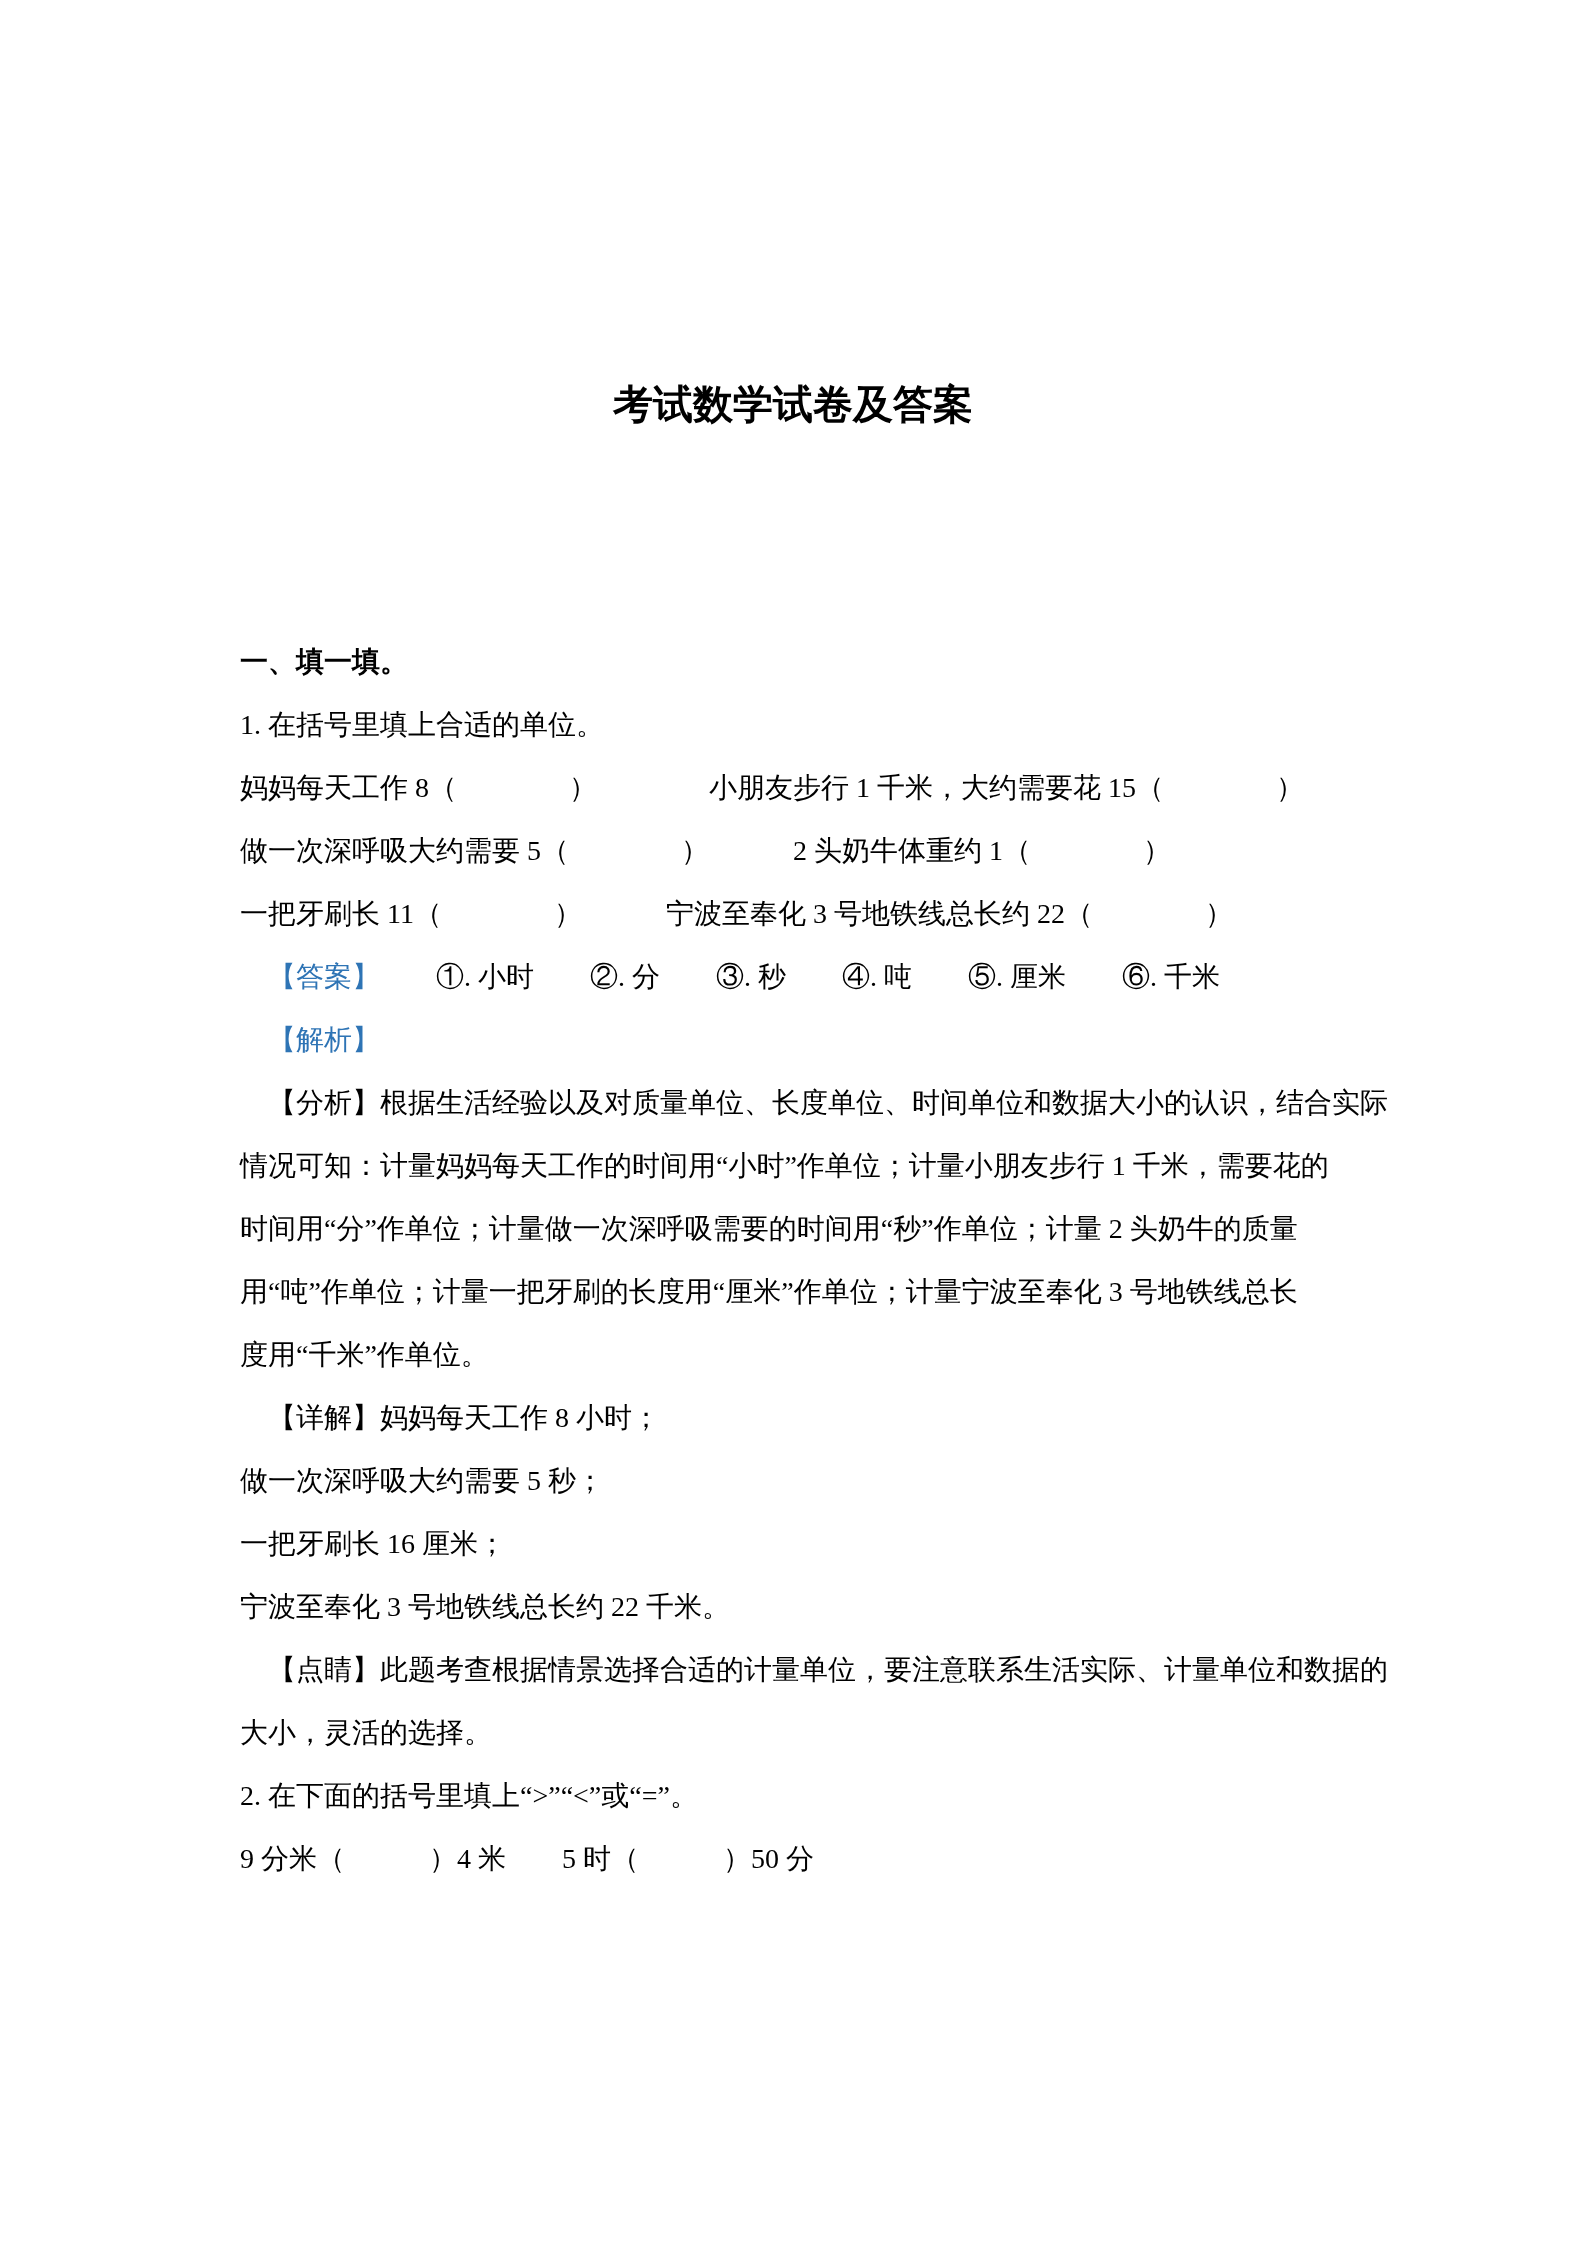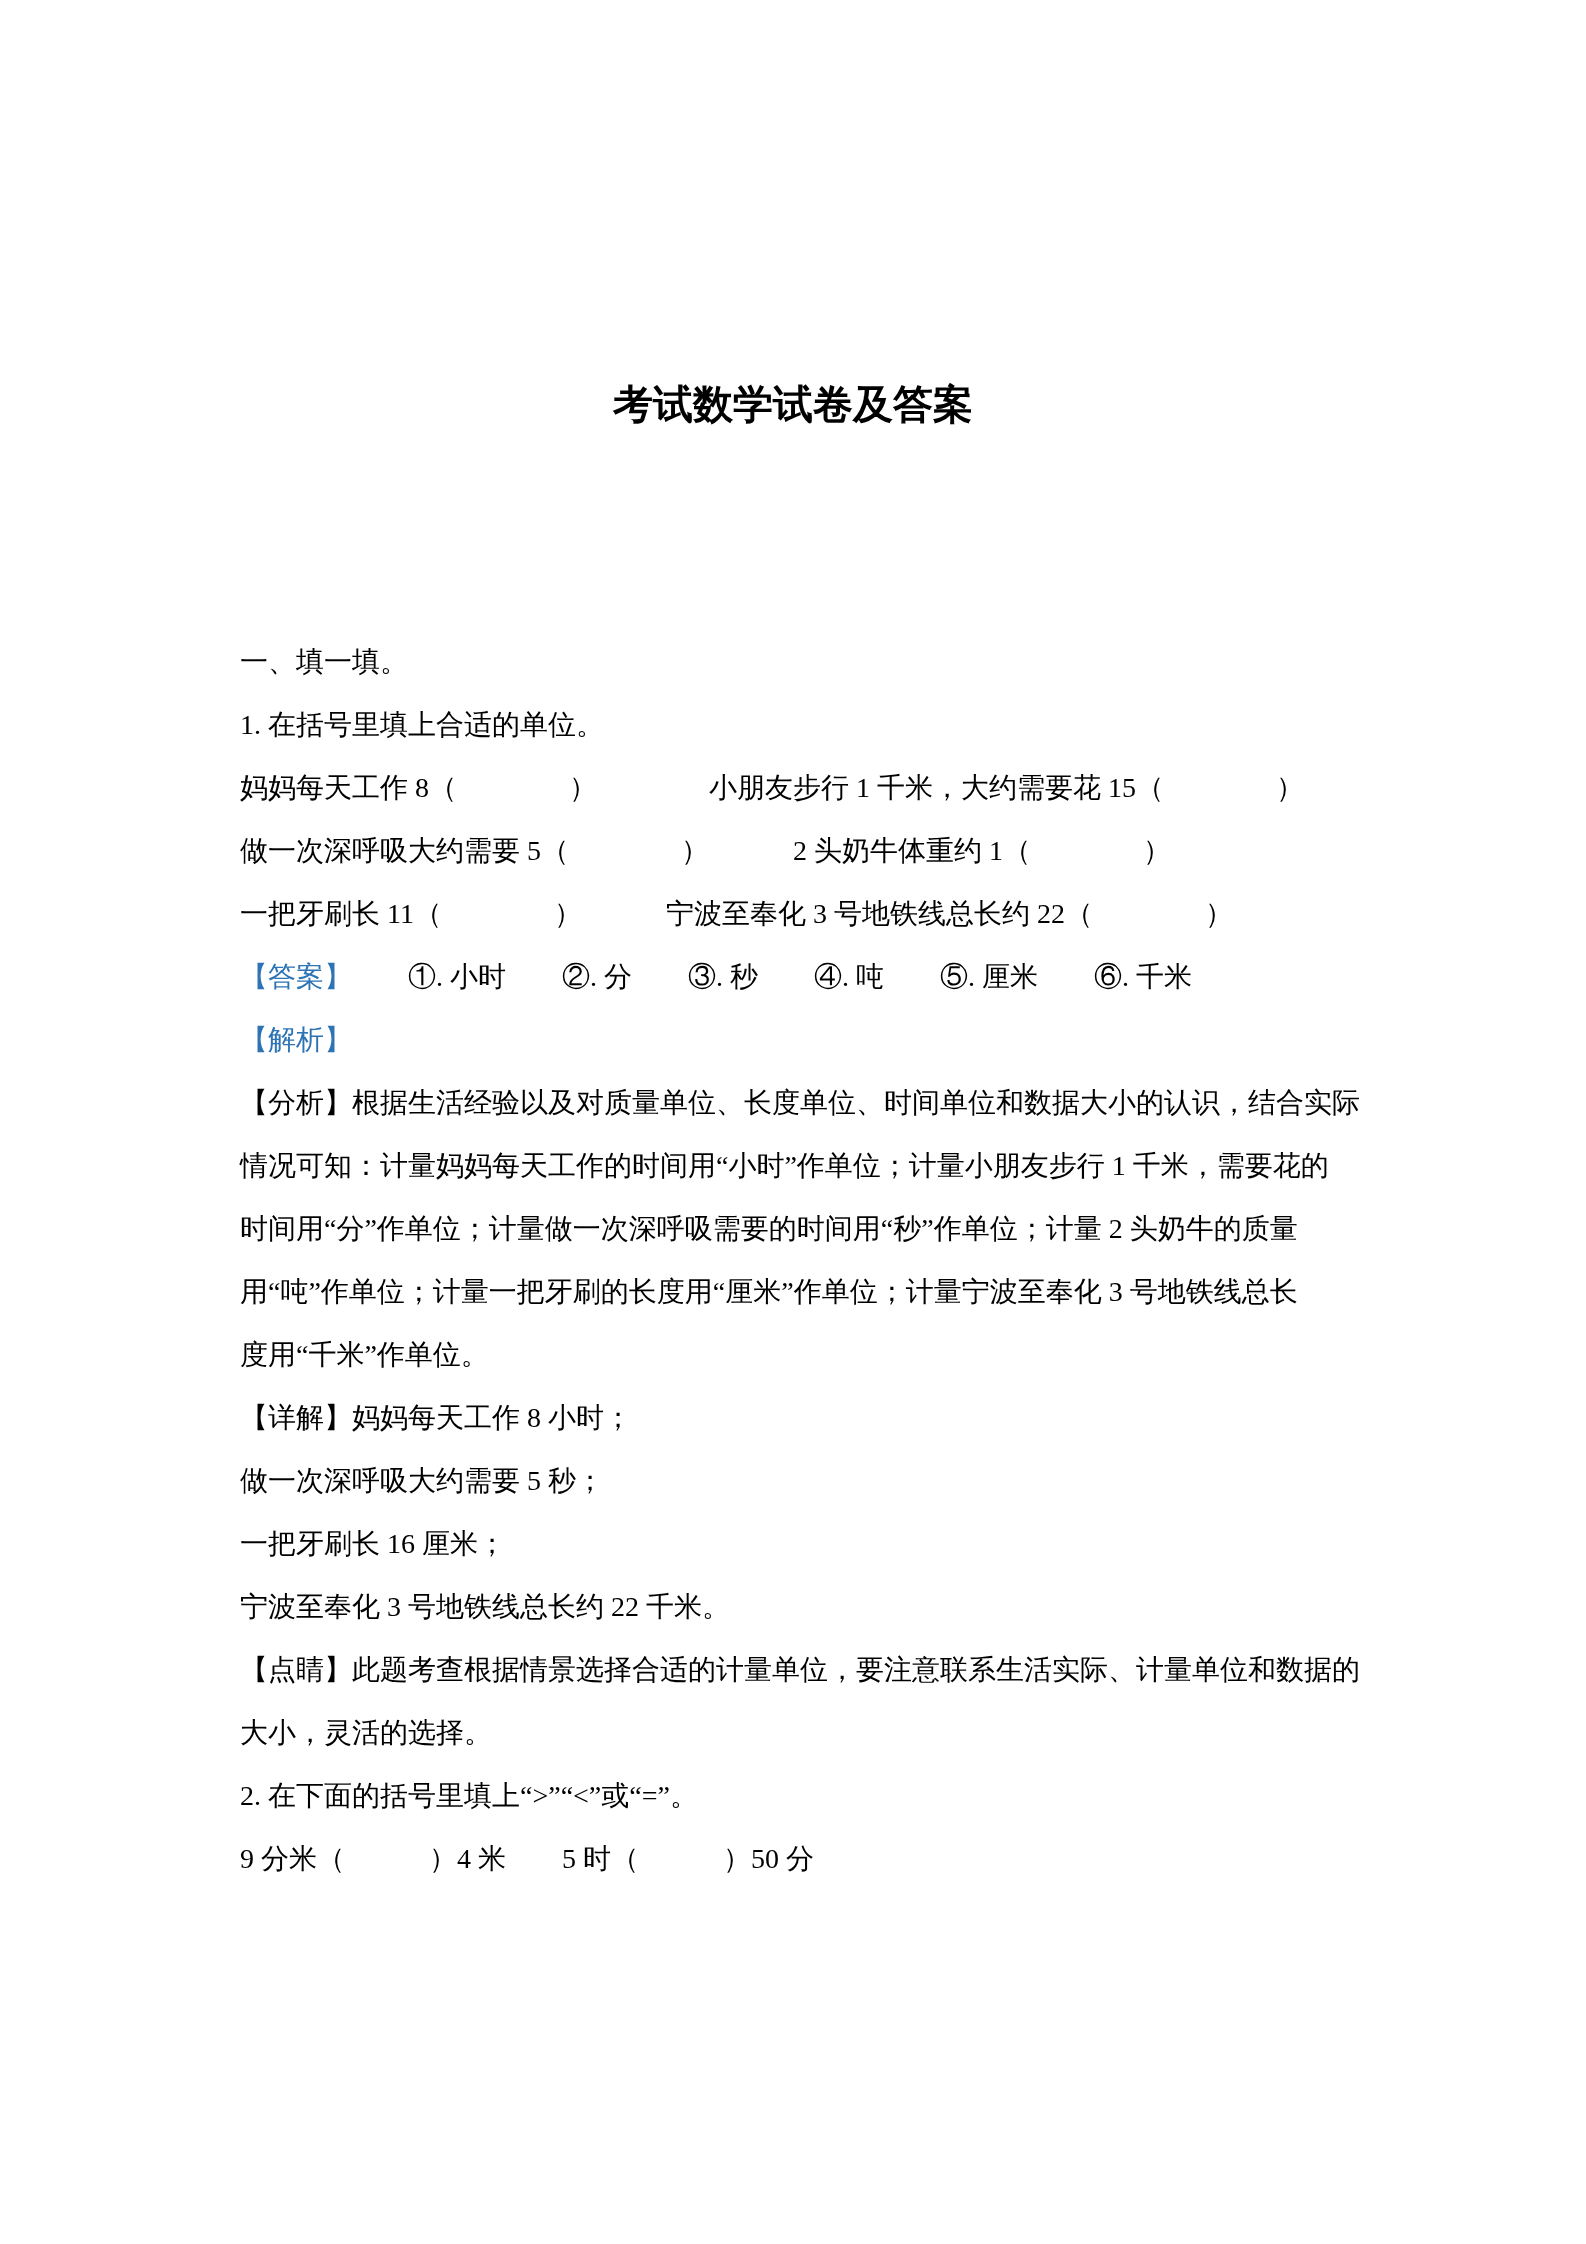--- a/index.html
+++ b/index.html
@@ -30,24 +30,25 @@
     width: 1210px;
     font-size: 28px;
   }
   .line {
     line-height: 63px;
     height: 63px;
     white-space: pre-wrap;
     overflow: visible;
   }
   .heading {
-    font-weight: normal;
+    font-weight: bold;
   }
   .tag {
     white-space: pre-wrap;
+    margin-left: 28px;
   }
   .tag.blue {
     color: #2E74B5;
   }
   .line-text {
     white-space: pre-wrap;
   }
 </style>
 </head>
 <body>

